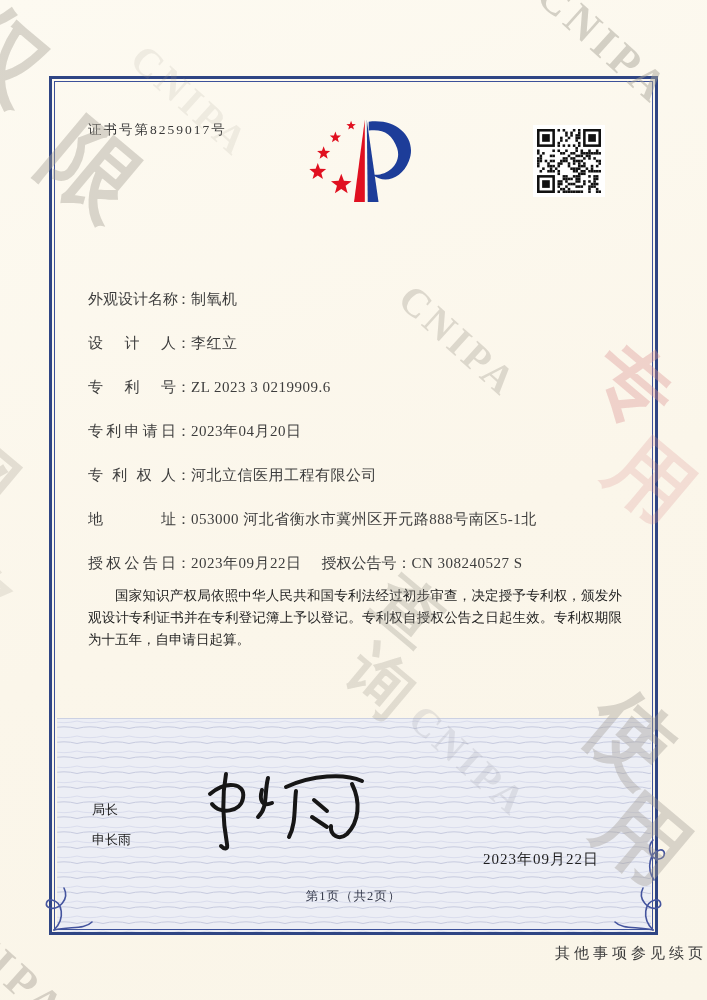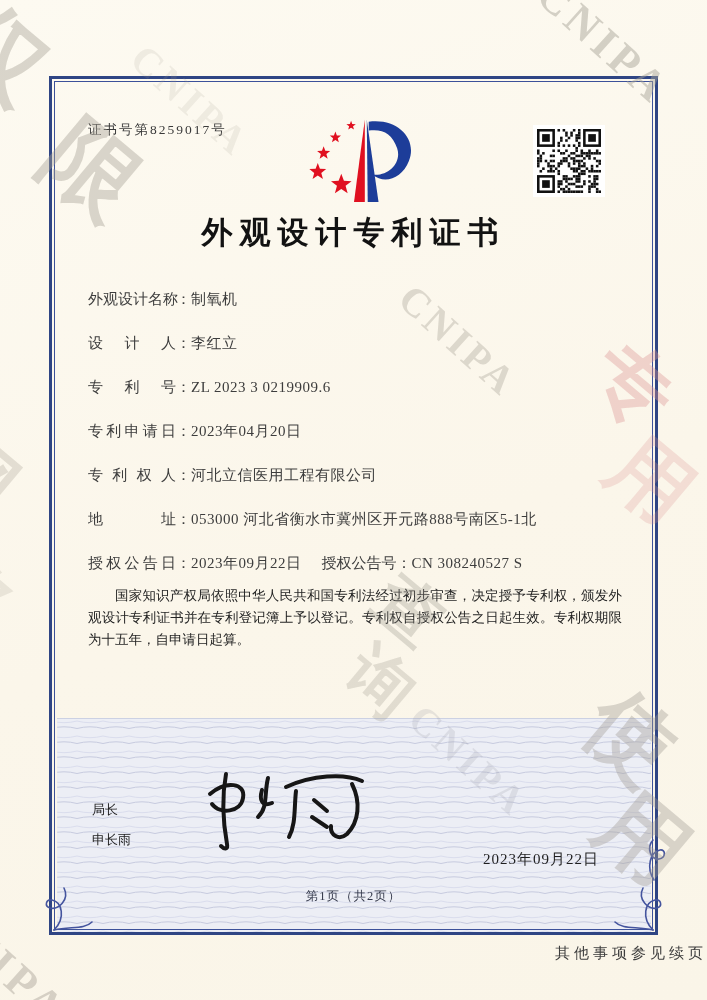--- a/index.html
+++ b/index.html
@@ -329,21 +329,20 @@
           <rect x="2" y="2" width="3" height="3" fill="#111"></rect>
           <rect x="18" y="0" width="7" height="7" fill="#111"></rect>
           <rect x="19" y="1" width="5" height="5" fill="#fff"></rect>
           <rect x="20" y="2" width="3" height="3" fill="#111"></rect>
           <rect x="0" y="18" width="7" height="7" fill="#111"></rect>
           <rect x="1" y="19" width="5" height="5" fill="#fff"></rect>
           <rect x="2" y="20" width="3" height="3" fill="#111"></rect>
         </svg>
     </div>
 
-    <div class="title">外观设计专利证书</div>
 
     <div class="fields" id="fields">
         <div class="field-row"><span class="field-label">外观设计名称</span><span class="field-colon">：</span><span class="field-value">制氧机</span></div>
         <div class="field-row"><span class="field-label">设计人</span><span class="field-colon">：</span><span class="field-value">李红立</span></div>
         <div class="field-row"><span class="field-label">专利号</span><span class="field-colon">：</span><span class="field-value">ZL 2023 3 0219909.6</span></div>
         <div class="field-row"><span class="field-label">专利申请日</span><span class="field-colon">：</span><span class="field-value">2023年04月20日</span></div>
         <div class="field-row"><span class="field-label">专利权人</span><span class="field-colon">：</span><span class="field-value">河北立信医用工程有限公司</span></div>
         <div class="field-row"><span class="field-label">地址</span><span class="field-colon">：</span><span class="field-value">053000 河北省衡水市冀州区开元路888号南区5-1北</span></div>
         <div class="field-row"><span class="field-label">授权公告日</span><span class="field-colon">：</span><span class="field-value">2023年09月22日</span><span class="field-label natural pair2">授权公告号</span><span class="field-colon">：</span><span class="field-value">CN 308240527 S</span></div>
       </div>

